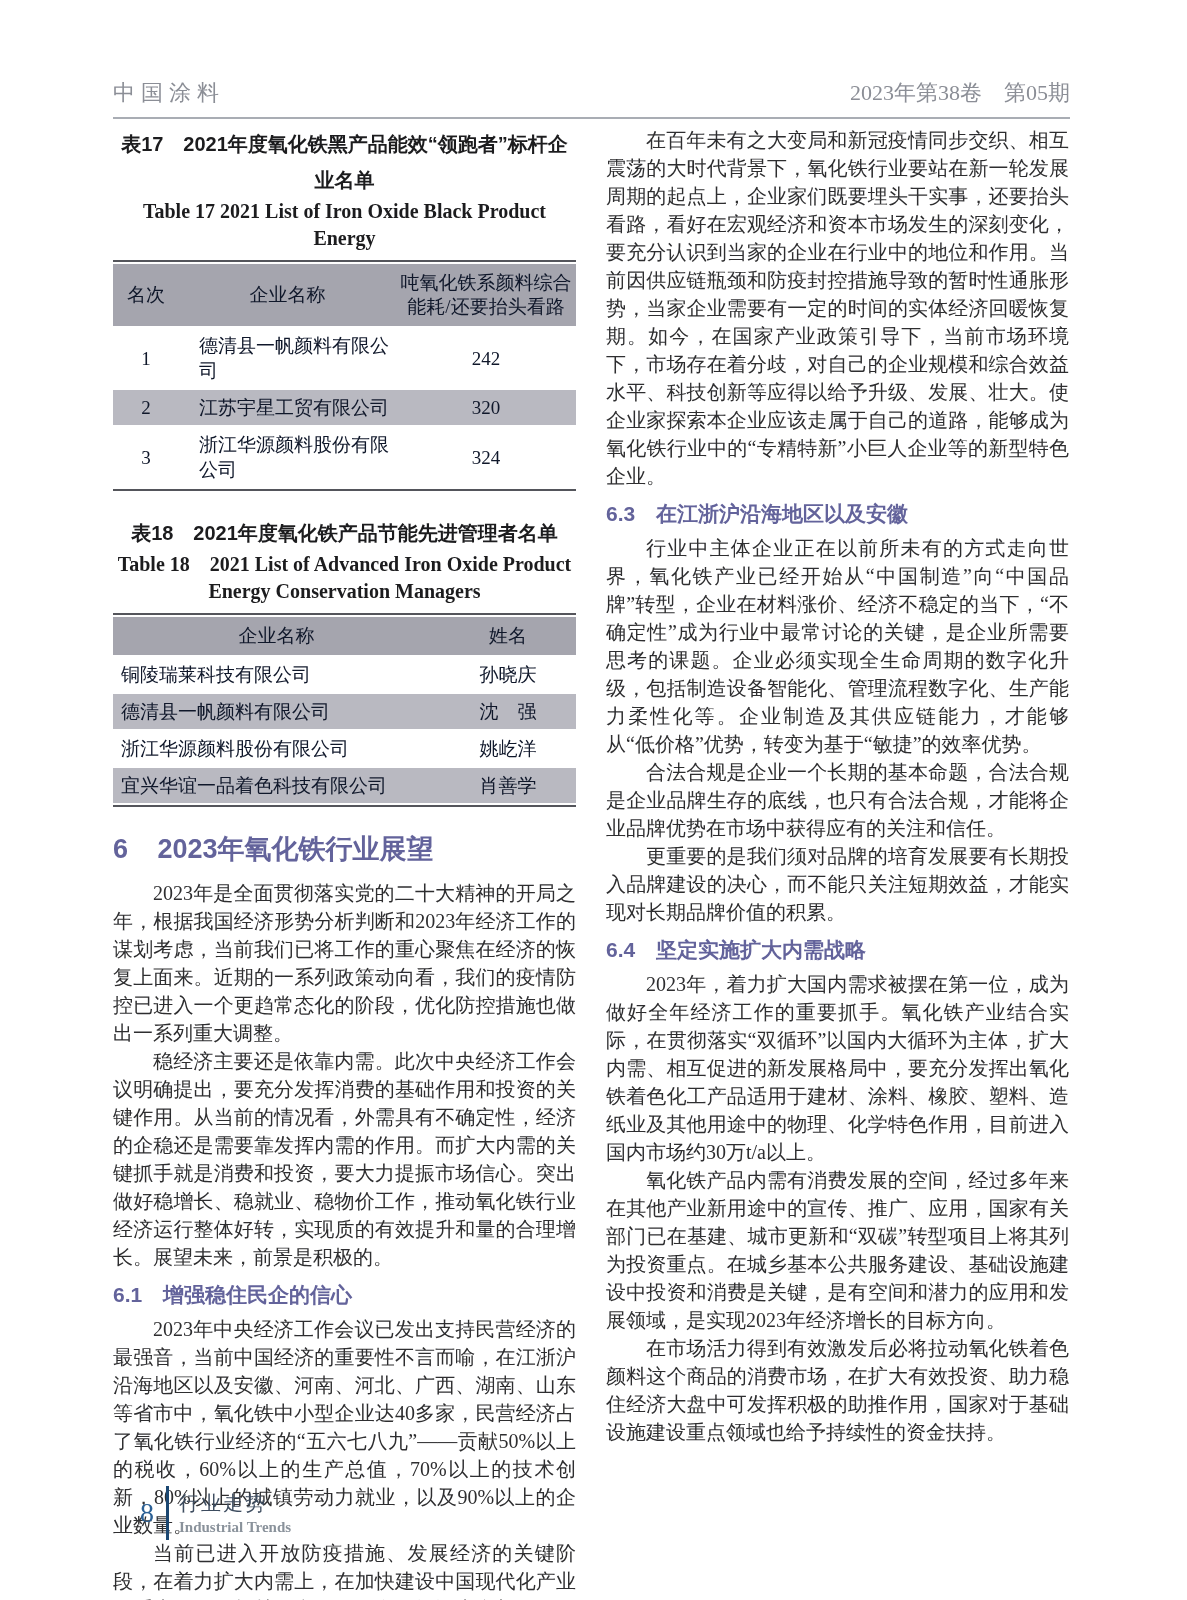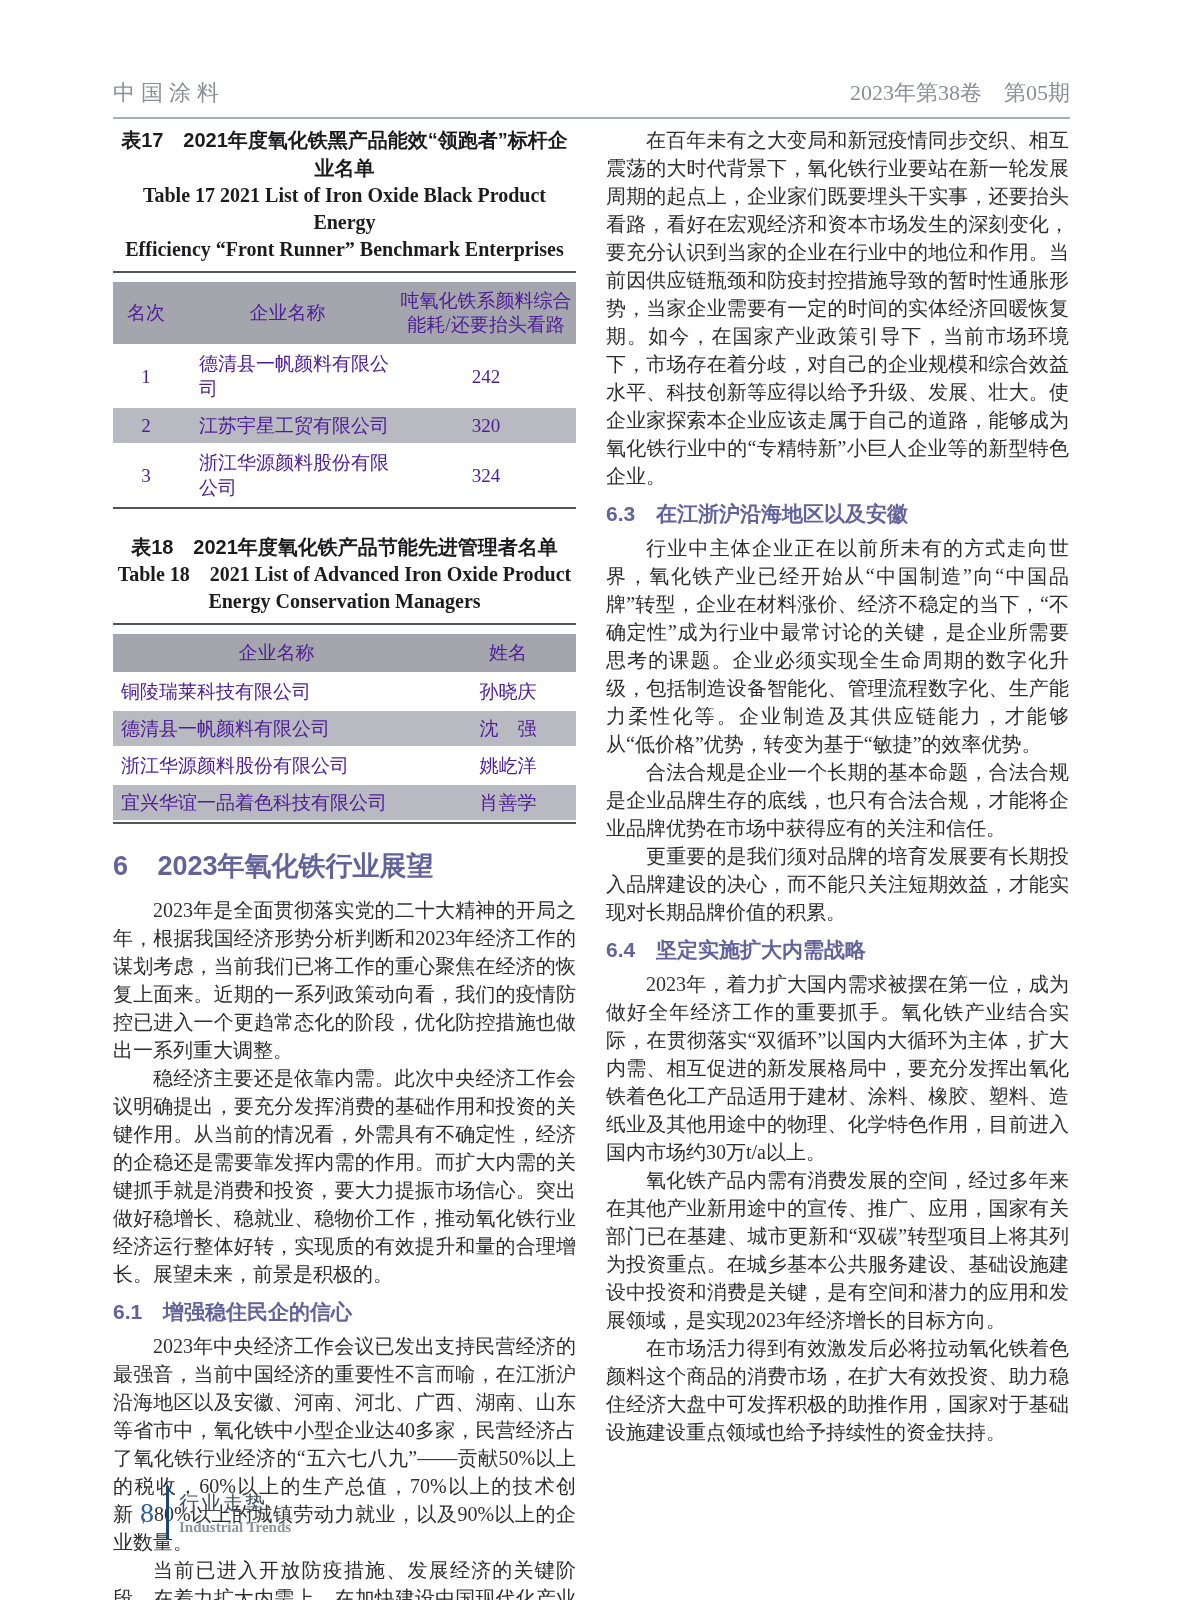--- a/index.html
+++ b/index.html
@@ -14,26 +14,26 @@
     font-size:22px; color:var(--header-text,#8b8e96);
   }
   .journal { letter-spacing:6px; }
 
   
   .columns { position:absolute; top:126px; left:113px; width:957px; display:flex; gap:30px; }
   .col { width:463px; }
 
   
   .tbl-title { text-align:center; color:#1c1c1e; margin:0 0 8px 0; }
-  .tbl-title .zh { font-family:"Liberation Sans","DejaVu Sans",sans-serif; font-weight:bold; font-size:20px; line-height:28px; }
+  .tbl-title .zh { font-family:"Liberation Sans","DejaVu Sans",sans-serif; font-weight:bold; font-size:20px; line-height:36px; }
   .tbl-title .en { font-weight:bold; font-size:20px; line-height:27px; }
 
   
   .tbl-wrap { border-top:2px solid #54555b; border-bottom:2px solid #54555b; margin-bottom:24px; }
-  table { width:100%; border-collapse:separate; border-spacing:0 2px; font-size:19px; color:#4c1d95;margin-top:7px; }
+  table { width:100%; border-collapse:separate; border-spacing:0 2px; font-size:19px; color:#0f172a; }
   th { background:var(--table-header-bg,#a5a5ae); font-weight:normal; padding:7px 4px; line-height:24px; }
   td { padding:5px 4px; line-height:25px; background:#fff; }
   tr.stripe td { background:var(--table-stripe-bg,#b9b9c1); }
   .t17 .c-rank { width:58px; text-align:center; }
   .t17 .c-name { text-align:center; }
   .t17 td.c-name { text-align:left; padding-left:20px; }
   .t17 .c-val { width:172px; text-align:center; }
   .t18 .c-name { text-align:center; }
   .t18 td.c-name { text-align:left; padding-left:8px; }
   .t18 .c-person { width:128px; text-align:center; }
@@ -75,21 +75,20 @@
     <span class="issue">2023年第38卷　第05期</span>
   </div>
 
   <div class="columns">
 
     <div class="col">
 
       <div class="tbl-title">
         <div class="zh">表17　2021年度氧化铁黑产品能效“领跑者”标杆企业名单</div>
         <div class="en">Table 17 2021 List of Iron Oxide Black Product Energy</div>
-        <div class="en">Efficiency “Front Runner” Benchmark Enterprises</div>
       </div>
 
       <div class="tbl-wrap">
         <table class="t17">
           <thead>
             <tr>
               <th class="c-rank">名次</th>
               <th class="c-name">企业名称</th>
               <th class="c-val">吨氧化铁系颜料综合能耗/还要抬头看路</th>
             </tr>

